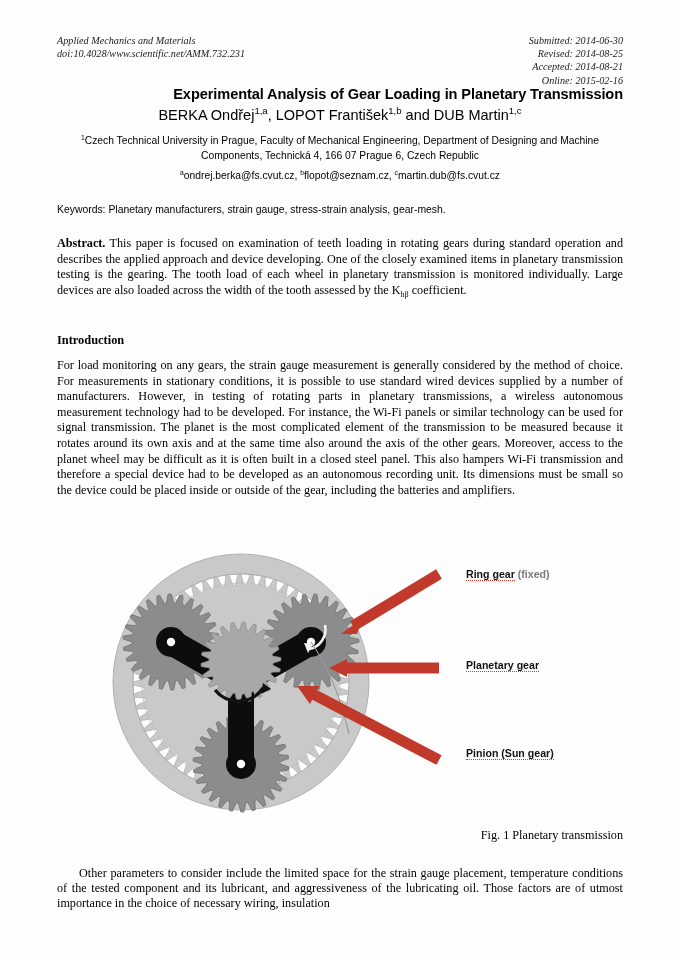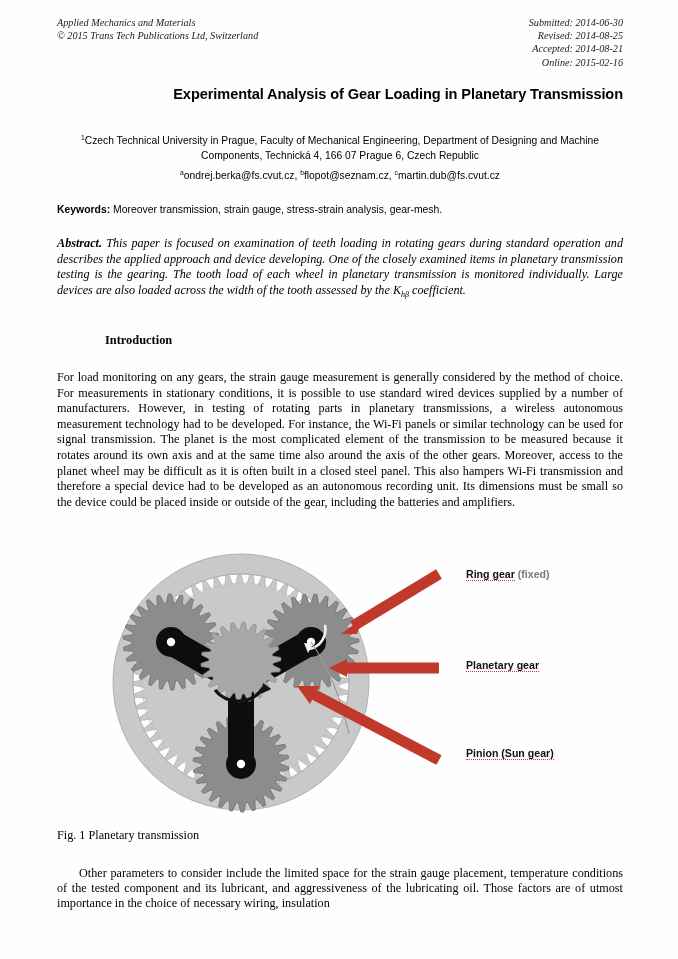--- a/index.html
+++ b/index.html
@@ -22,21 +22,21 @@
     left: 0; top: 0;
     width: 678px;
     height: 959px;
     background: #fefefe;
   }
 
   
   .journal-header {
     position: absolute;
     left: 57px;
-    top: 16px;
+    top: 34px;
     width: 566px;
     display: flex;
     justify-content: space-between;
     align-items: flex-start;
     font-family: "Liberation Serif", serif;
     font-style: italic;
     font-size: 10.2px;
     line-height: 13.2px;
     color: #1a1a1a;
   }
@@ -101,58 +101,55 @@
   
   .keywords {
     position: absolute;
     left: 57px;
     top: 203px;
     width: 566px;
     font-family: "Liberation Sans", sans-serif;
     font-size: 10.4px;
     line-height: 14px;
   }
-  .keywords b { font-weight: bold; margin-top: 30px; }
+  .keywords b { font-weight: normal; margin-top: 30px; }
 
   
   .abstract {
     position: absolute;
     left: 57px;
     top: 236px;
     width: 566px;
     font-family: "Liberation Serif", serif;
     font-size: 12.2px;
     line-height: 15.6px;
     text-align: justify;
-    font-style: italic;
   }
   .abstract b { font-weight: bold; }
 
   
   .section-head {
     position: absolute;
     left: 57px;
     top: 333px;
     width: 566px;
     font-family: "Liberation Serif", serif;
     font-weight: bold;
     font-size: 12.4px;
-    margin-left: 48px;
   }
 
   .body-par {
     position: absolute;
     left: 57px;
     top: 358px;
     width: 566px;
     font-family: "Liberation Serif", serif;
     font-size: 12.2px;
     line-height: 15.6px;
     text-align: justify;
-    margin-top: 12px;
   }
 
   .closing-par {
     position: absolute;
     left: 57px;
     top: 866px;
     width: 566px;
     font-family: "Liberation Serif", serif;
     font-size: 12.2px;
     line-height: 15px;
@@ -168,21 +165,21 @@
     width: 566px;
     height: 290px;
   }
   .figure svg { display: block; }
 
   .fig-caption {
     position: absolute;
     left: 57px;
     top: 828px;
     width: 566px;
-    text-align: left;
+    text-align: right;
     font-family: "Liberation Serif", serif;
     font-size: 12.2px;
   }
 
   
   .callout {
     position: absolute;
     font-family: "Liberation Sans", sans-serif;
     font-size: 10.6px;
     font-weight: bold;
@@ -203,45 +200,48 @@
   .c-pinion { left: 443px; top: 747px; }
 </style>
 </head>
 <body>
 
 <div class="page">
 
   <div class="journal-header">
     <div class="left">
       <div>Applied Mechanics and Materials</div>
-      <div>© 2015 Trans Tech Publications Ltd, Switzerland</div>
+      <div>doi:10.4028/www.scientific.net/AMM.732.231</div>
     </div>
     <div class="right">
       <div>Submitted: 2014-06-30</div>
       <div>Revised: 2014-08-25</div>
       <div>Accepted: 2014-08-21</div>
       <div>Online: 2015-02-16</div>
     </div>
   </div>
 
   <div class="title">Experimental Analysis of Gear Loading in Planetary Transmission</div>
 
+  <div class="authors">
+    BERKA Ondřej<sup>1,a</sup>, LOPOT František<sup>1,b</sup> and DUB Martin<sup>1,c</sup>
+  </div>
 
   <div class="affiliation">
     <sup>1</sup>Czech Technical University in Prague, Faculty of Mechanical Engineering, Department of
     Designing and Machine Components, Technická 4, 166 07 Prague 6, Czech Republic
   </div>
 
   <div class="emails">
     <sup>a</sup>ondrej.berka@fs.cvut.cz, <sup>b</sup>flopot@seznam.cz, <sup>c</sup>martin.dub@fs.cvut.cz
   </div>
 
   <div class="keywords">
     <b>Keywords:</b>
-    <span>Moreover transmission, strain gauge, stress-strain analysis, gear-mesh.</span>
+    <span>Planetary manufacturers, strain gauge, stress-strain analysis, gear-mesh.</span>
   </div>
 
   <div class="abstract">
     <b>Abstract.</b>
     This paper is focused on examination of teeth loading in rotating gears during standard
     operation and describes the applied approach and device developing. One of the closely examined
     items in planetary transmission testing is the gearing. The tooth load of each wheel in planetary
     transmission is monitored individually. Large devices are also loaded across the width of the tooth
     assessed by the K<sub>hβ</sub> coefficient.
   </div>

